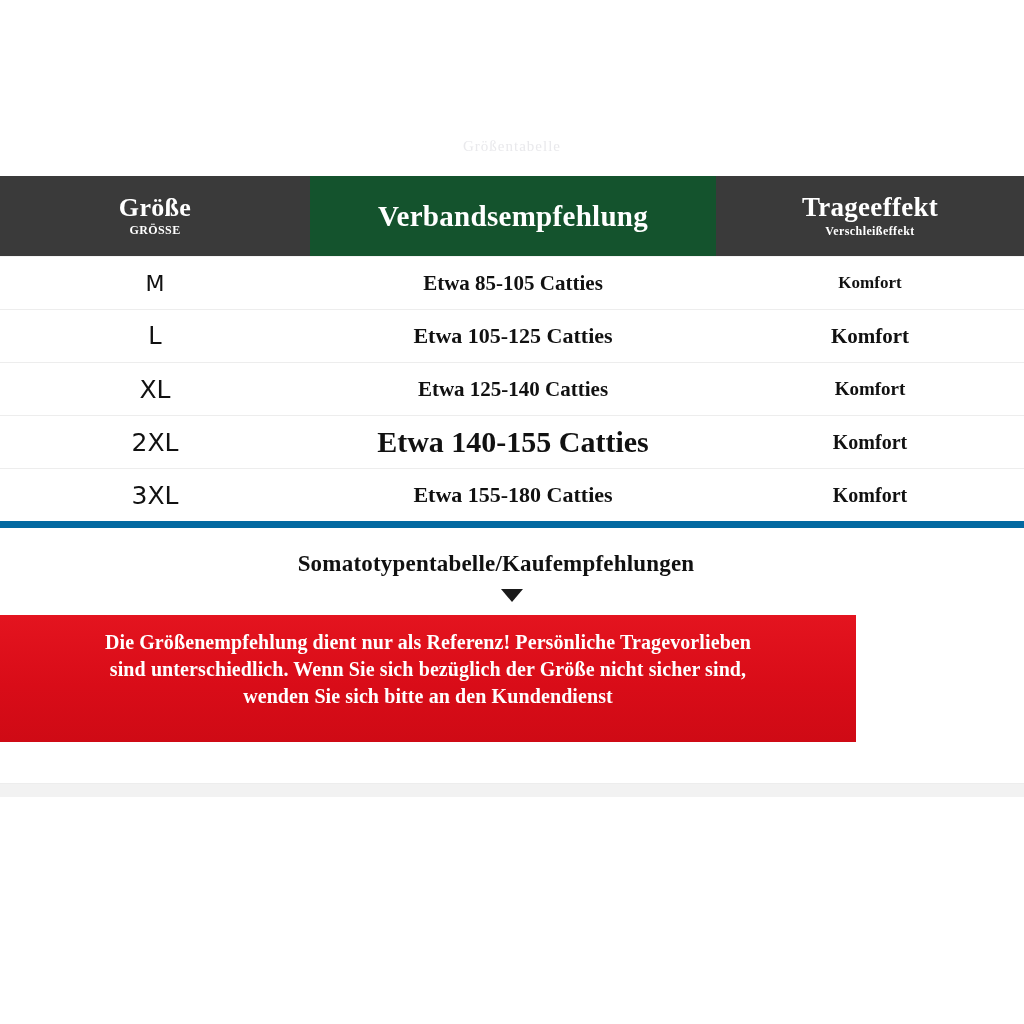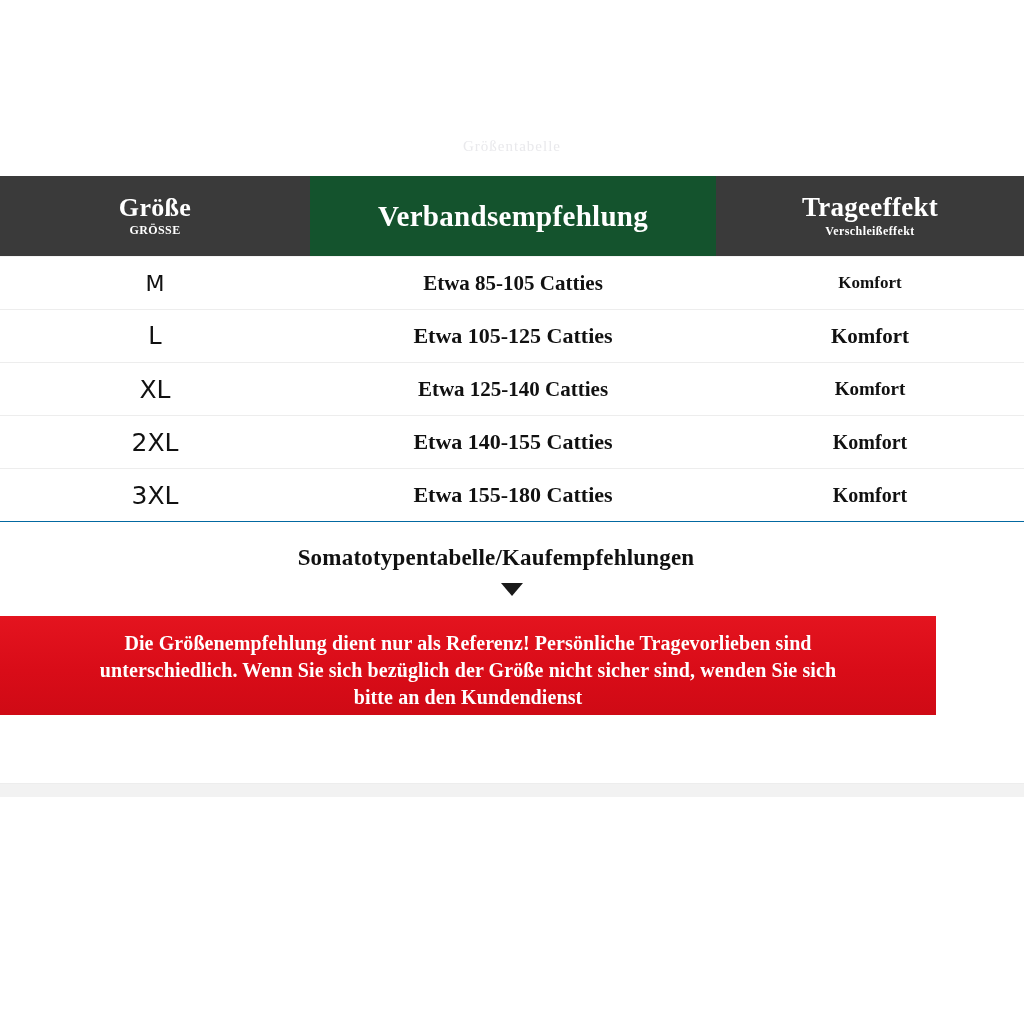--- a/index.html
+++ b/index.html
@@ -133,24 +133,24 @@
   .row-1 .c-rec { font-size: 22px; }
   .row-1 .c-effect { font-size: 21px; }
 
   .row-2 { height: 52px; }
   .row-2 .c-size { font-size: 25px; }
   .row-2 .c-rec { font-size: 21px; }
   .row-2 .c-effect { font-size: 19px; }
 
   .row-3 { height: 52px; }
   .row-3 .c-size { font-size: 25px; }
-  .row-3 .c-rec { font-size: 22px; }
+  .row-3 .c-rec { font-size: 30px; }
   .row-3 .c-effect { font-size: 20px; }
 
-  .row-4 { height: 52px; border-bottom: 1px solid #0369a1; }
+  .row-4 { height: 52px; border-bottom: 7px solid #0369a1; }
   .row-4 .c-size { font-size: 25px; }
   .row-4 .c-rec { font-size: 22px; }
   .row-4 .c-effect { font-size: 20px; }
 
   
   .note {
     width: 992px;
     text-align: center;
     font-size: 23px;
     font-weight: bold;
@@ -170,29 +170,29 @@
     display: inline-block;
     width: 0;
     height: 0;
     border-left: 11px solid transparent;
     border-right: 11px solid transparent;
     border-top: 13px solid #1a1a1a;
   }
 
   
   .banner {
-    margin-top: 19px;
-    width: 936px;
+    margin-top: 12px;
+    width: 856px;
     background: linear-gradient(180deg, #e4141f 0%, #d90c18 55%, #cf0a15 100%);
     color: #ffffff;
     text-align: center;
     font-weight: bold;
     font-size: 20px;
     line-height: 27px;
-    padding: 14px 86px 4px 86px;
+    padding: 14px 86px 32px 86px;
     box-sizing: border-box;
     letter-spacing: 0.1px;
   }
 
   
   .sep {
     position: absolute;
     top: 783px;
     left: 0;
     width: 1024px;

